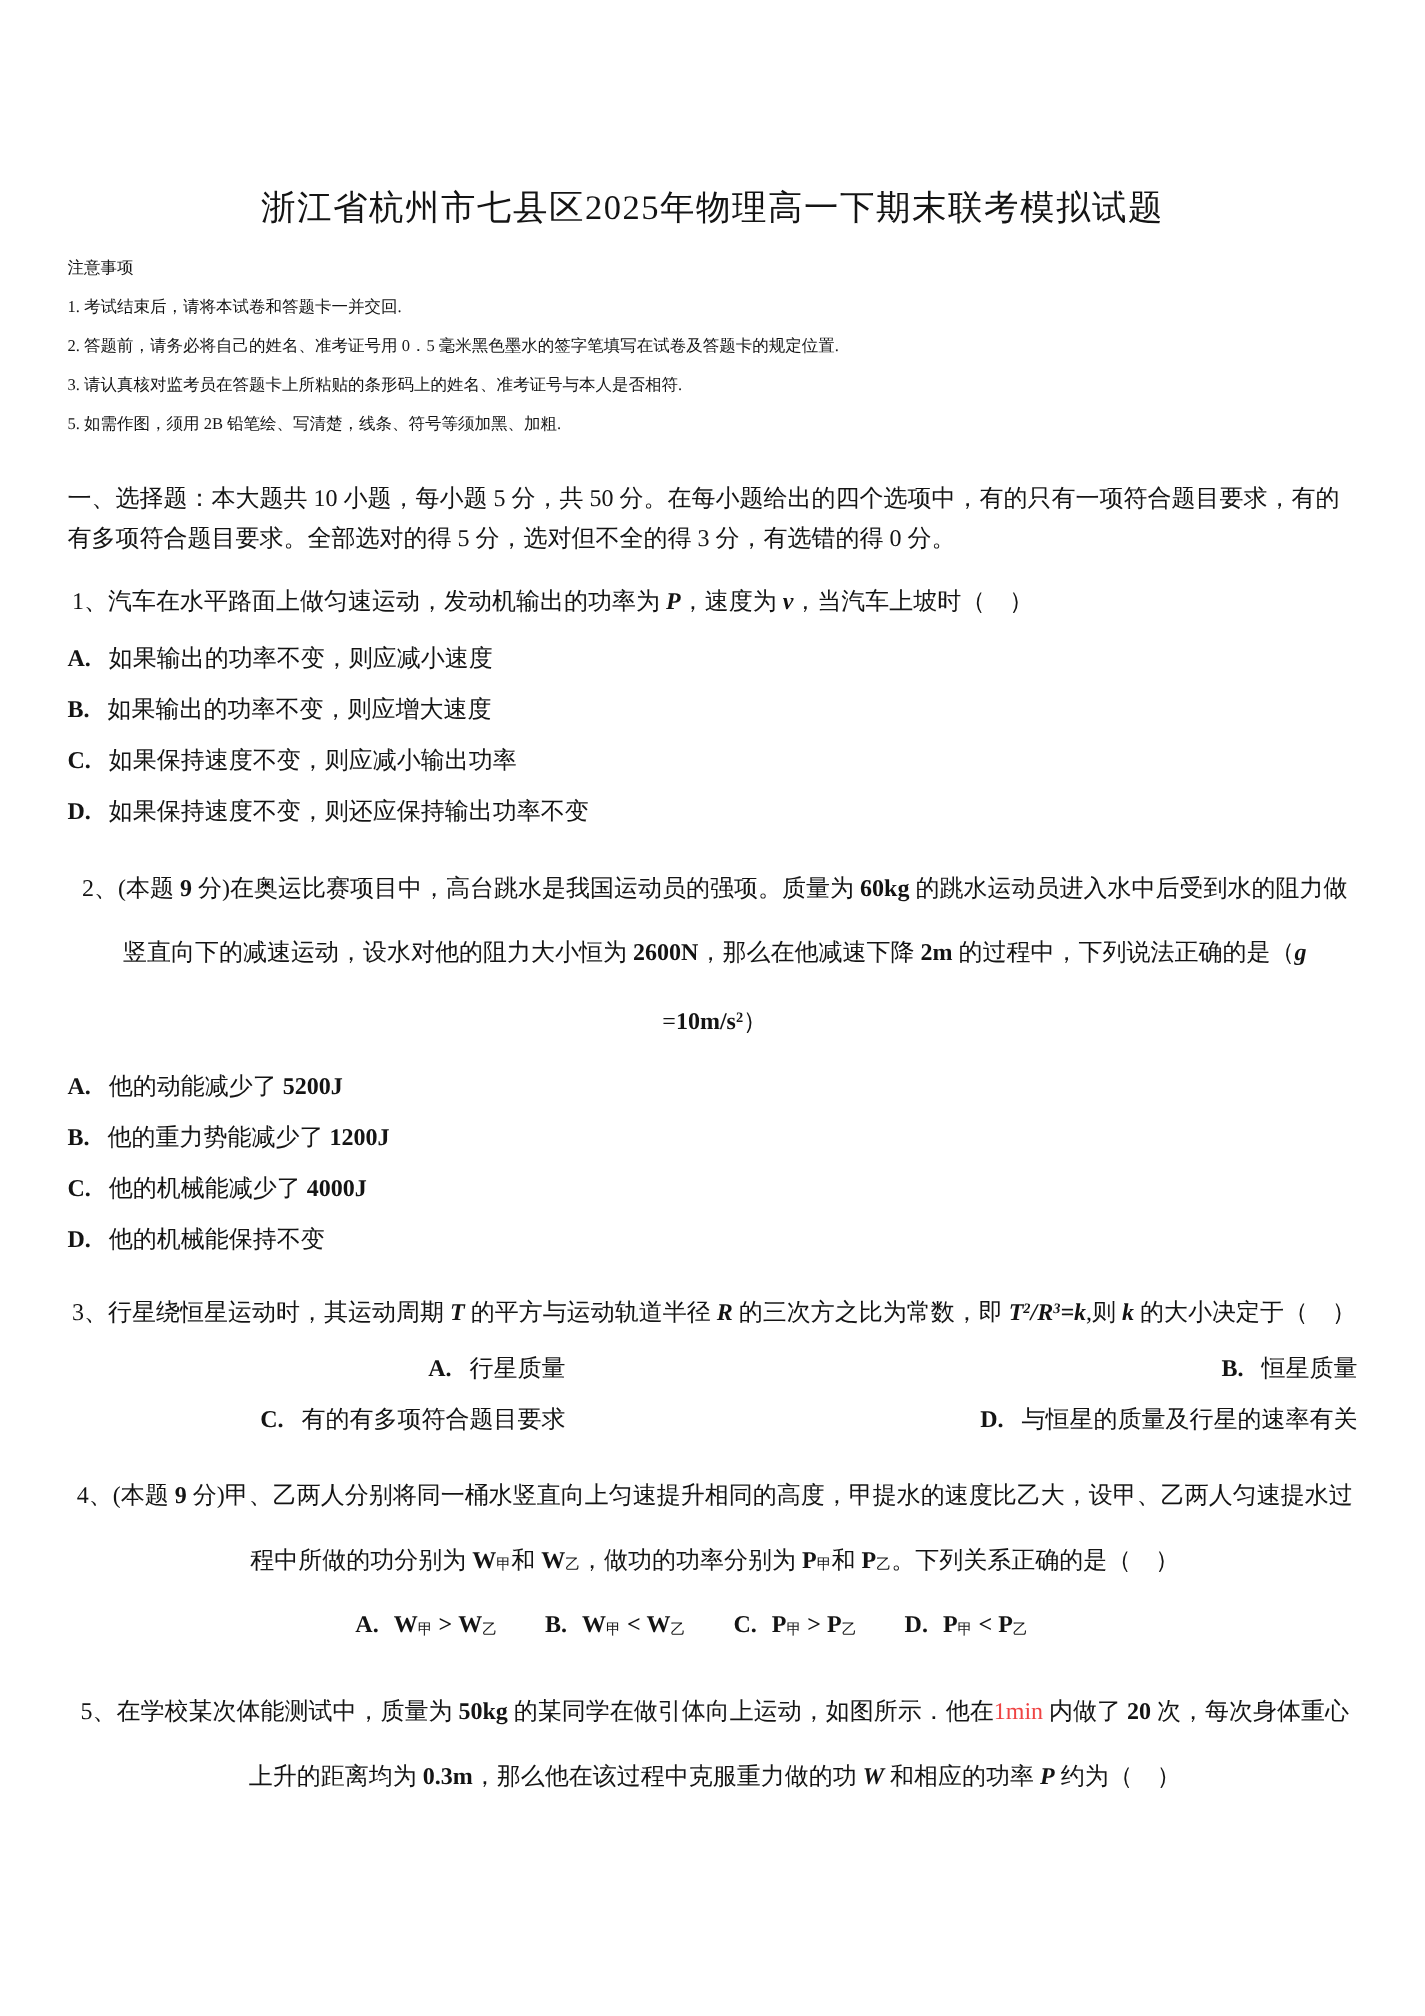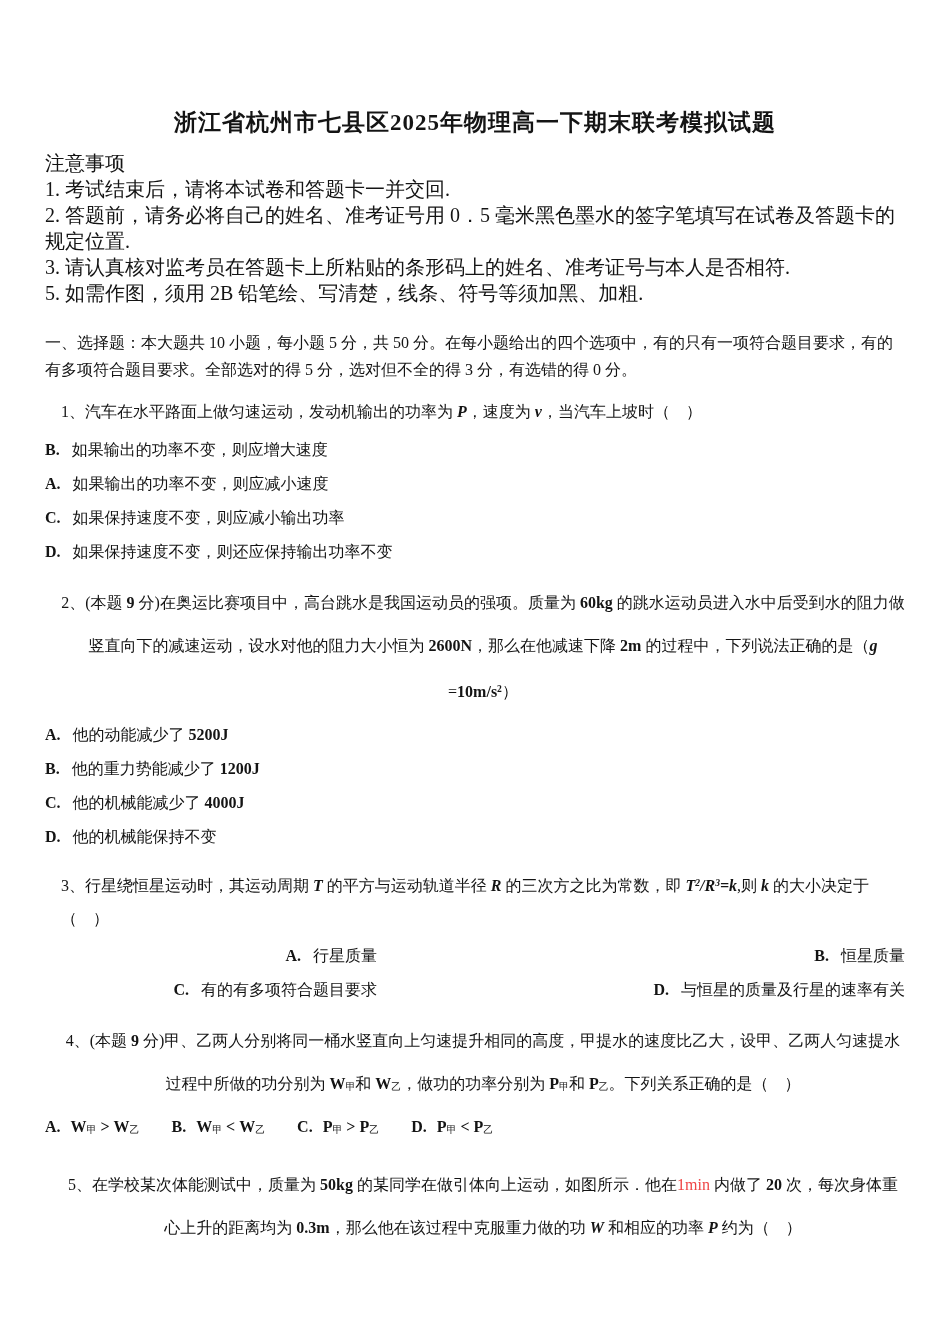--- a/index.html
+++ b/index.html
@@ -4,44 +4,44 @@
 <style>
   html,body{margin:0;padding:0;background:#ffffff;}
   body{
     width:950px;height:1344px;overflow:hidden;
     font-family:"Liberation Serif","DejaVu Serif",serif;
     color:#141414;
     -webkit-font-smoothing:antialiased;
   }
   .page{padding:108px 45px 0 45px;box-sizing:border-box;}
   .title{
-    font-size:23px;font-weight:bold;text-align:center;
-    margin:0 0 12px 0;line-height:30px;letter-spacing:1px;
+    font-size:23px;font-weight:normal;text-align:center;
+    margin:16px 0 12px 0;line-height:30px;letter-spacing:1px;
   }
   .notice-head,.notice-item{
-    font-size:20px;line-height:26px;margin:0;
+    font-size:11px;line-height:26px;margin:0;
   }
   .sec-head{
     font-size:16px;font-weight:normal;line-height:27px;
     margin:23px 0 0 0;
   }
-  .qtext{font-size:16px;margin:12px 0 0 16px;}
+  .qtext{font-size:16px;margin:12px 0 0 3px;}
   .lh-n{line-height:33px;}
   .lh-w{line-height:43px;text-align:center;}
   .opt-list{margin-top:5px;}
   .opt{font-size:16px;line-height:34px;margin:0;}
   .opt-label{
     font-family:"Liberation Serif",serif;font-weight:bold;
     margin-right:12px;
   }
   .opts-grid{
     display:grid;grid-template-columns:332px auto;
     font-size:16px;line-height:35px;margin-top:4px;text-align:right;
   }
-  .opts-inline{font-size:16px;line-height:34px;margin-top:2px;}
+  .opts-inline{font-size:16px;line-height:34px;margin-top:2px;text-align:center;}
   .opts-inline .optitem{margin-right:28px;display:inline-block;}
   .opts-inline .opt-label{margin-right:10px;}
   
   .b{font-family:"Liberation Serif",serif;font-weight:bold;}
   .bi{font-family:"Liberation Serif",serif;font-weight:bold;font-style:italic;}
   .gray{font-family:"Liberation Serif",serif;color:#ef4444;}
   .sub{font-size:0.62em;vertical-align:-0.12em;}
   .sup{font-size:0.6em;vertical-align:0.5em;}
 </style>
 </head>
@@ -58,22 +58,22 @@
     <p class="notice-item">3. 请认真核对监考员在答题卡上所粘贴的条形码上的姓名、准考证号与本人是否相符.</p>
     <p class="notice-item">5. 如需作图，须用 2B 铅笔绘、写清楚，线条、符号等须加黑、加粗.</p>
   </section>
 
   <section>
     <p class="sec-head">一、选择题：本大题共 10 小题，每小题 5 分，共 50 分。在每小题给出的四个选项中，有的只有一项符合题目要求，有的有多项符合题目要求。全部选对的得 5 分，选对但不全的得 3 分，有选错的得 0 分。</p>
 
     <div>
       <p class="qtext lh-n"><span>1、汽车在水平路面上做匀速运动，发动机输出的功率为 </span><span class="bi">P</span><span>，速度为 </span><span class="bi">v</span><span>，当汽车上坡时（　）</span></p>
       <div class="opt-list">
+        <p class="opt"><span class="opt-label">A.</span><span><span>如果输出的功率不变，则应减小速度</span></span></p>
         <p class="opt"><span class="opt-label">B.</span><span><span>如果输出的功率不变，则应增大速度</span></span></p>
-        <p class="opt"><span class="opt-label">A.</span><span><span>如果输出的功率不变，则应减小速度</span></span></p>
         <p class="opt"><span class="opt-label">C.</span><span><span>如果保持速度不变，则应减小输出功率</span></span></p>
         <p class="opt"><span class="opt-label">D.</span><span><span>如果保持速度不变，则还应保持输出功率不变</span></span></p>
       </div>
     </div>
 
     <div>
       <p class="qtext lh-w"><span>2、(本题 </span><span class="b">9</span><span> 分)在奥运比赛项目中，高台跳水是我国运动员的强项。质量为 </span><span class="b">60kg</span><span> 的跳水运动员进入水中后受到水的阻力做竖直向下的减速运动，设水对他的阻力大小恒为 </span><span class="b">2600N</span><span>，那么在他减速下降 </span><span class="b">2m</span><span> 的过程中，下列说法正确的是（</span><span class="bi">g</span><span> =</span><span class="b">10m/s</span><span class="b sup">2</span><span>）</span></p>
       <div class="opt-list">
         <p class="opt"><span class="opt-label">A.</span><span><span>他的动能减少了 </span><span class="b">5200J</span></span></p>
         <p class="opt"><span class="opt-label">B.</span><span><span>他的重力势能减少了 </span><span class="b">1200J</span></span></p>

